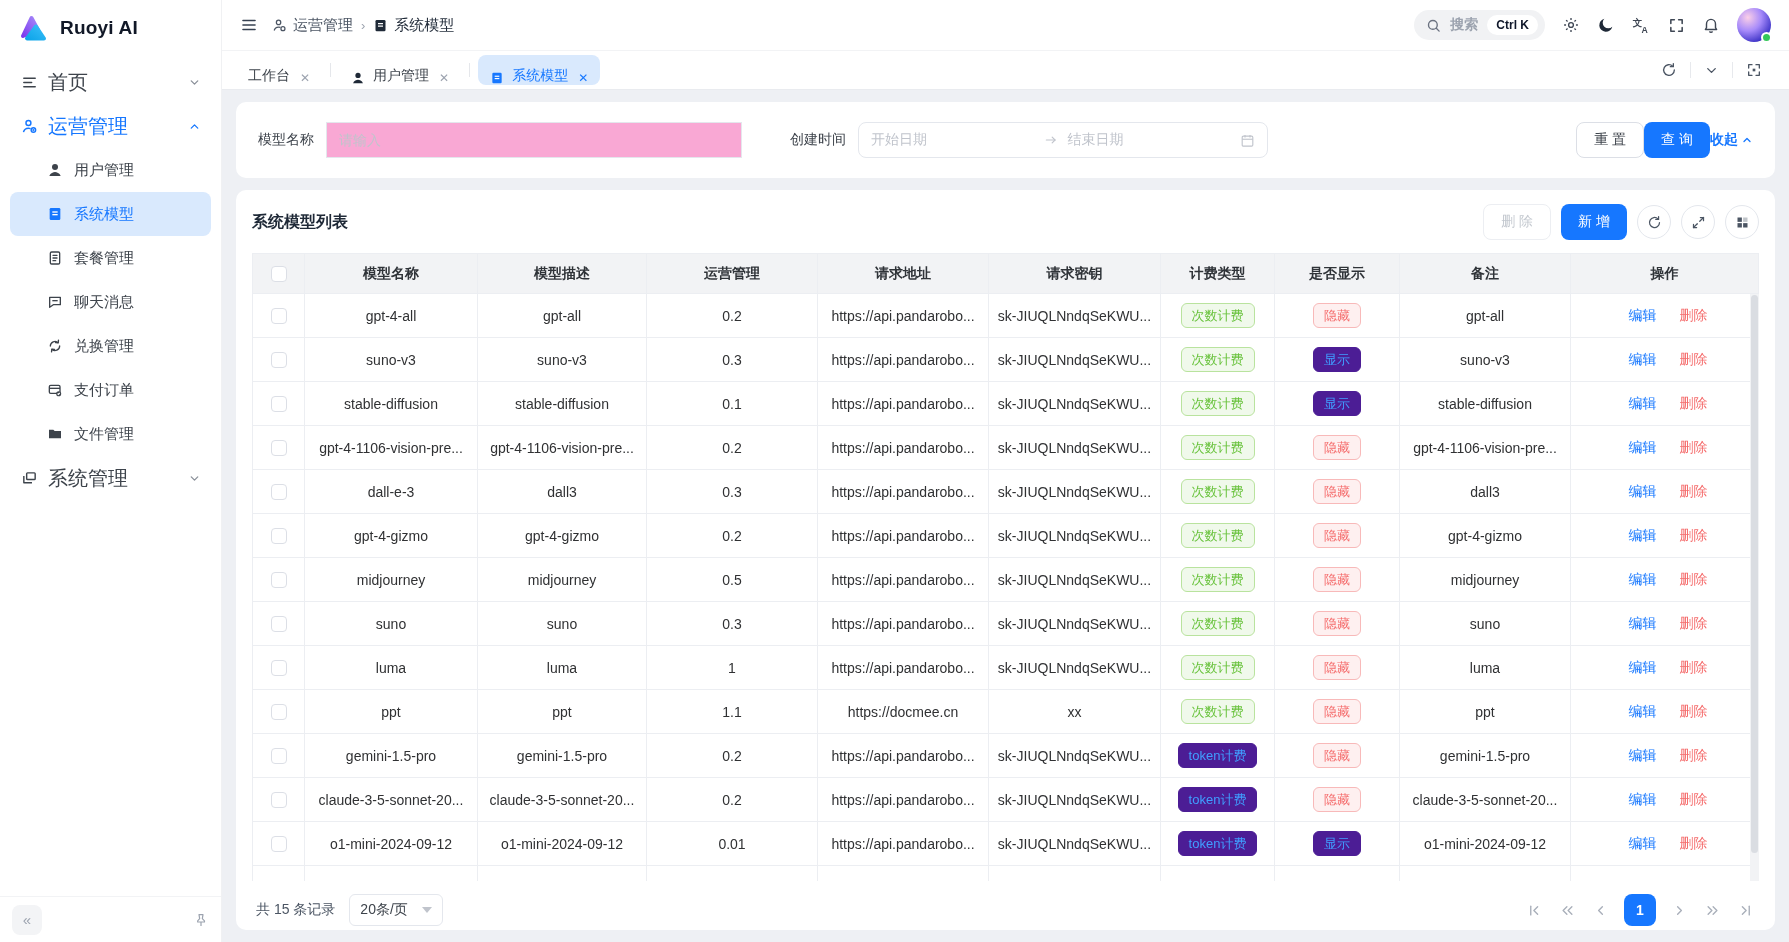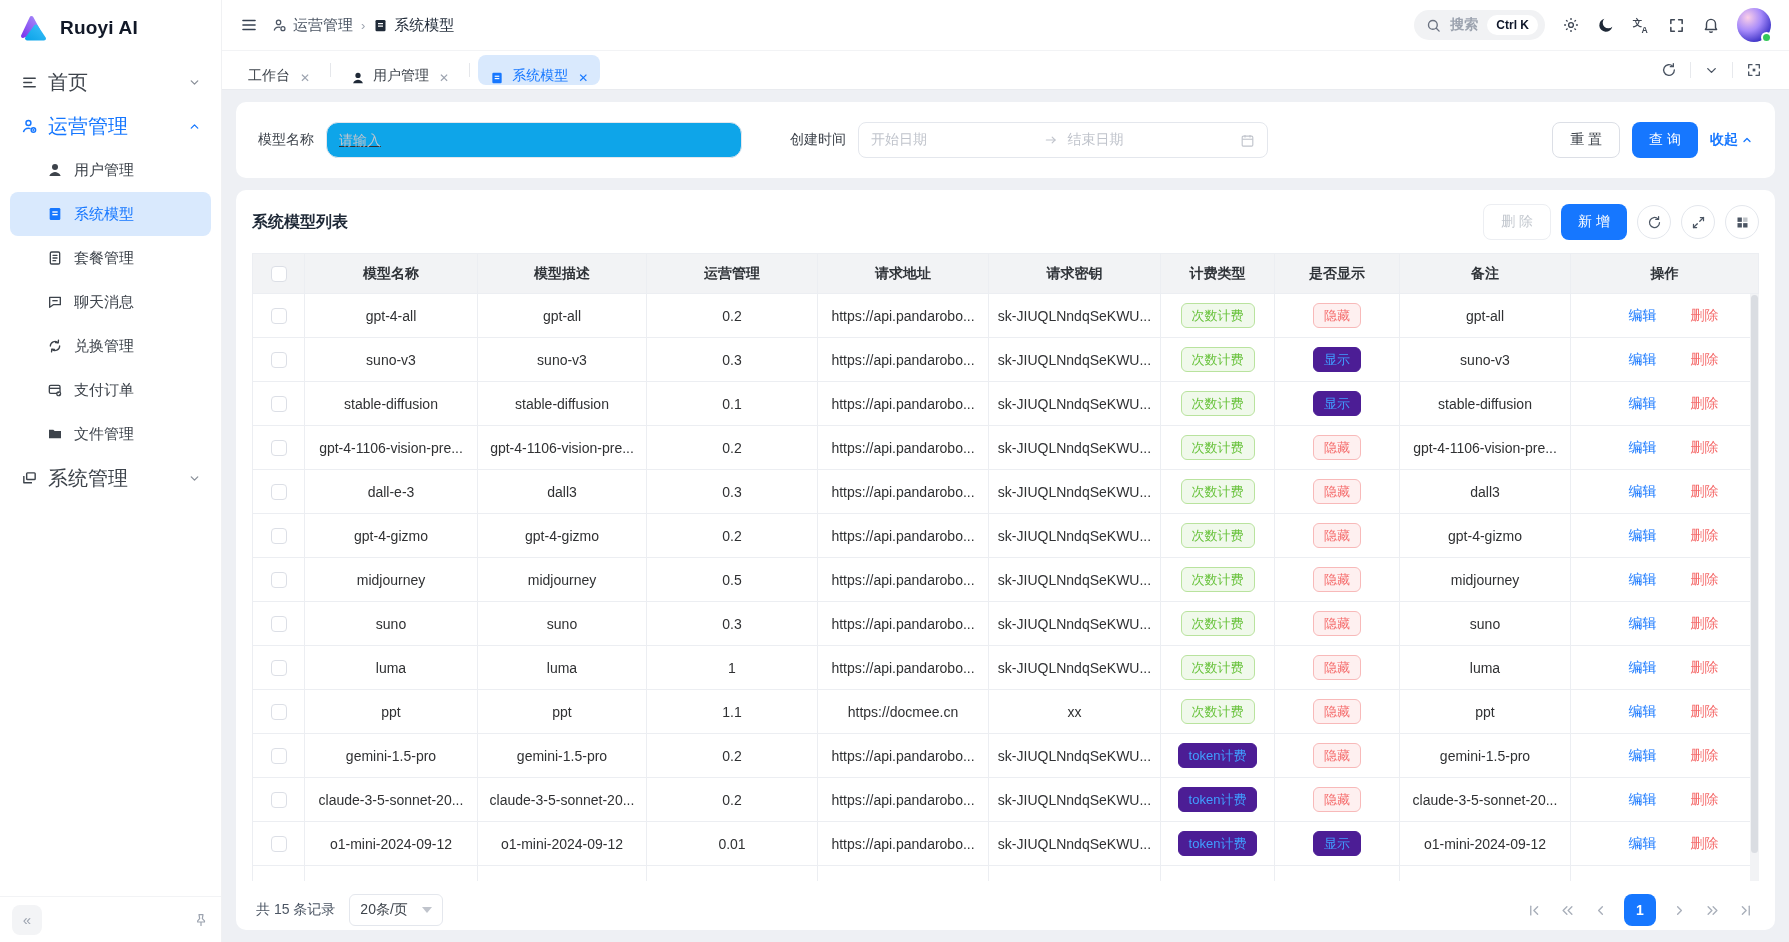--- a/index.html
+++ b/index.html
@@ -89,35 +89,34 @@
 
   .content { flex: 1; padding: 12px 14px 0; overflow: hidden; }
 
   
   .filter-card {
     background: #fff; border-radius: 10px; height: 76px;
     display: flex; align-items: center; padding: 0 22px; gap: 12px;
   }
   .field-label { font-size: 14px; color: #3d434b; white-space: nowrap; }
   .text-input {
-    width: 416px; height: 36px; border: 1px solid #e4e7ed; border-radius: 12px;
-    padding: 0 12px; font-size: 14px; color: #303133; outline: none; background: #0ea5e9;
+    width: 416px; height: 36px; border: 1px solid #e4e7ed; border-radius: 0;
+    padding: 0 12px; font-size: 14px; color: #303133; outline: none; background: #f9a8d4;
     font-family: inherit;
-    text-decoration: underline;
   }
   .text-input::placeholder { color: #c0c4cc; }
   .date-label { margin-left: 36px; }
   .date-range {
     width: 410px; height: 36px; border: 1px solid #e4e7ed; border-radius: 8px;
     display: flex; align-items: center; padding: 0 12px; gap: 10px; color: #c0c4cc; font-size: 14px;
     cursor: pointer;
   }
   .date-range .dr-ph { flex: 1; }
   .date-range .dr-arrow { color: #c0c4cc; flex: none; }
-  .filter-actions { margin-left: auto; display: flex; align-items: center; gap: 12px; }
+  .filter-actions { margin-left: auto; display: flex; align-items: center; gap: 0; }
   .btn {
     height: 36px; padding: 0 17px; border-radius: 8px; font-size: 14px;
     display: inline-flex; align-items: center; justify-content: center; cursor: pointer;
     border: none; white-space: nowrap; font-family: inherit;
   }
   .btn-plain { background: #fff; border: 1px solid #dcdfe6; color: #3d434b; }
   .btn-primary { background: var(--primary, #1677ff); color: #fff; }
   .btn-disabled { background: #fff; border: 1px solid #ecoeef2; border: 1px solid #eceef2; color: #c3c8cf; cursor: not-allowed; }
   .collapse-link { color: var(--primary, #1677ff); font-size: 14px; font-weight: 700; display: flex; align-items: center; gap: 3px; cursor: pointer; }
 
@@ -146,21 +145,21 @@
   .checkbox {
     width: 16px; height: 16px; border: 1px solid #dcdfe6; border-radius: 4px;
     background: #fff; margin: 0 auto; cursor: pointer;
   }
   .badge {
     display: inline-block; padding: 3px 10px; border-radius: 6px; font-size: 13px; line-height: 1.35;
   }
   .badge-green { color: var(--badge-green, #67c23a); background: #f0f9eb; border: 1px solid #b9e39e; }
   .badge-red   { color: var(--badge-red, #f56c6c);   background: #fef0f0; border: 1px solid #f8b9b9; }
   .badge-blue  { color: var(--badge-blue, #409eff);  background: #4c1d95; border: 1px solid #4c1d95; }
-  .link-edit { color: var(--link-edit, #1677ff); margin: 0 26px; cursor: pointer; }
+  .link-edit { color: var(--link-edit, #1677ff); margin: 0 15px; cursor: pointer; }
   .link-del  { color: var(--link-delete, #f56c6c); margin: 0 8px; cursor: pointer; }
   .vscroll { position: absolute; top: 41px; right: 0; bottom: 0; width: 9px; background: #f2f3f5; }
   .vscroll-thumb { position: absolute; top: 1px; left: 1px; right: 1px; height: 95%; border-radius: 4px; background: #dadde2; cursor: pointer; }
 
   .pagination-row { height: 58px; display: flex; align-items: center; padding: 0 4px; flex: none; }
   .total-text { font-size: 14px; color: #4b5563; }
   .page-size {
     margin-left: 14px; width: 94px; height: 32px; border: 1px solid #e4e7ed; border-radius: 6px;
     display: flex; align-items: center; justify-content: space-between; padding: 0 10px;
     font-size: 14px; color: #3d434b; cursor: pointer; background: #fff;

